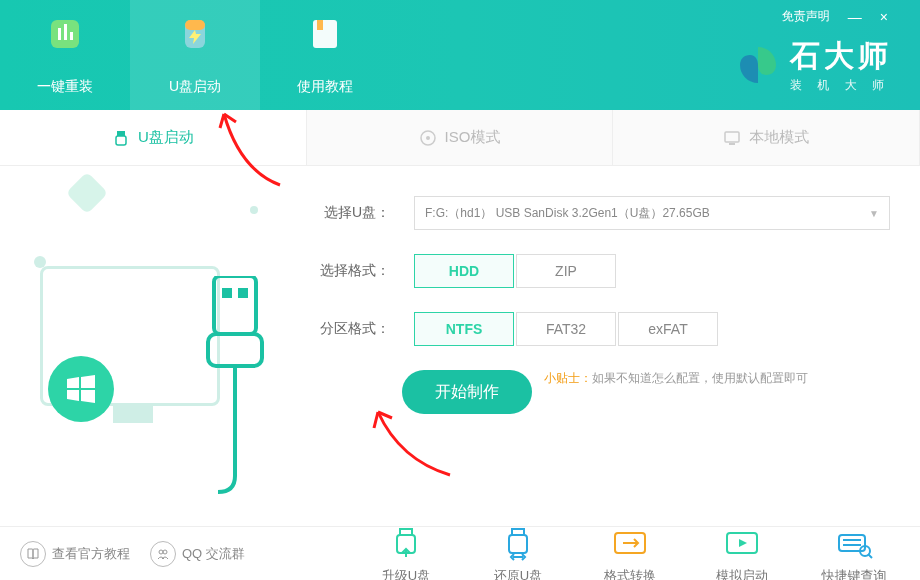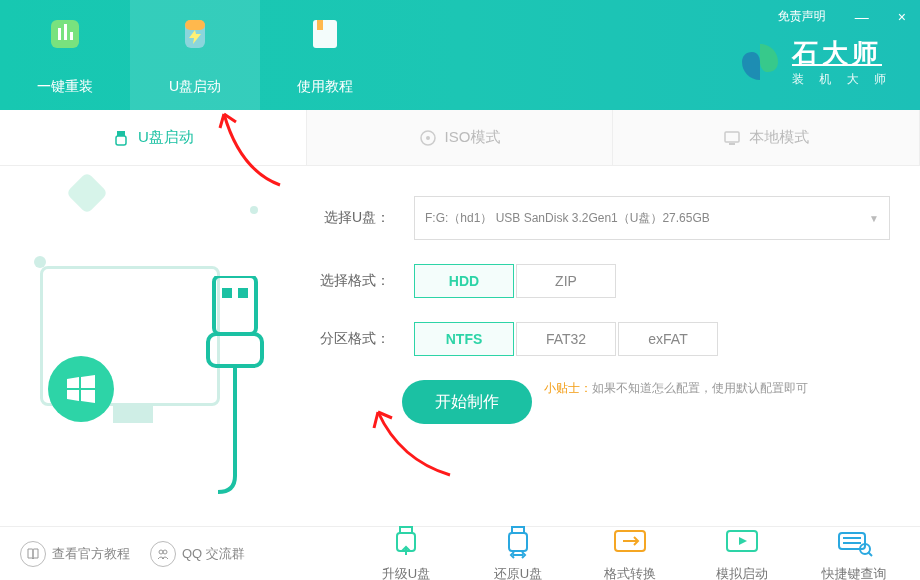--- a/index.html
+++ b/index.html
@@ -1,54 +1,54 @@
 <!DOCTYPE html>
 <html><head>
 <meta charset="utf-8">
 <style>
 * { margin: 0; padding: 0; box-sizing: border-box; }
 body { font-family: "Microsoft YaHei", sans-serif; background: #fff; width: 920px; height: 580px; overflow: hidden; }
 
 .titlebar { height: 110px; background: linear-gradient(90deg, #17c8b1, #1cc6b4, #1cc0b7); display: flex; position: relative; }
-.title-controls { position: absolute; top: 8px; right: 14px; display: flex; gap: 29px; color: #fff; font-size: 12px; align-items: center; }
+.title-controls { position: absolute; top: 8px; right: 32px; display: flex; gap: 18px; color: #fff; font-size: 12px; align-items: center; }
 .win-btn { cursor: pointer; font-size: 14px; }
 
 .brand { position: absolute; right: 28px; top: 36px; display: flex; align-items: center; gap: 10px; }
 .brand-logo { width: 44px; height: 44px; }
 .brand-text { color: #fff; }
-.brand-text .big { font-size: 26px; font-weight: bold; letter-spacing: 4px; text-decoration: underline; }
+.brand-text .big { font-size: 30px; font-weight: bold; letter-spacing: 4px; }
 .brand-text .small { font-size: 12px; letter-spacing: 6px; opacity: 0.9; }
 
 .nav { display: flex; height: 100%; }
 .nav-item { width: 130px; display: flex; flex-direction: column; align-items: center; justify-content: center; color: #fff; font-size: 14px; gap: 24px; cursor: pointer; position: relative; }
 .nav-item.active { background: rgba(255,255,255,0.12); }
 .nav-icon { width: 40px; height: 40px; display: flex; align-items: center; justify-content: center; }
 
 .tabs { height: 56px; display: flex; border-bottom: 1px solid #eee; }
 .tab { flex: 1; display: flex; align-items: center; justify-content: center; gap: 8px; font-size: 15px; color: #bbb; cursor: pointer; border-right: 1px solid #eee; background: #fafafa; }
 .tab.active { color: #1bc1a3; background: #fff; }
 
 .main { display: flex; height: 360px; }
 .illustration { width: 300px; position: relative; }
 
 .form { flex: 1; padding: 30px 30px 0 10px; }
 .row { display: flex; align-items: center; margin-bottom: 24px; }
 .label { width: 80px; font-size: 14px; color: #666; text-align: right; margin-right: 24px; }
-.select { flex: 1; max-width: 480px; height: 44px; border: 1px solid #ddd; padding: 0 10px; font-size: 12px; color: #888; display: flex; align-items: center; justify-content: space-between; cursor: pointer; }
+.select { flex: 1; max-width: 480px; height: 34px; border: 1px solid #ddd; padding: 0 10px; font-size: 12px; color: #888; display: flex; align-items: center; justify-content: space-between; cursor: pointer; }
 .select .arrow { color: #bbb; font-size: 10px; }
 .btn-group { display: flex; gap: 2px; }
 .opt-btn { width: 100px; height: 34px; border: 1px solid #ddd; background: #fff; color: #888; font-size: 14px; cursor: pointer; }
 .opt-btn.selected { border-color: #2dd4a7; color: #2dd4a7; font-weight: bold; background: #f4fdfb; }
 
 .action-row { display: flex; align-items: flex-start; margin-left: 92px; gap: 12px; }
 .primary-btn { width: 130px; height: 44px; background: #1bc1a3; color: #fff; border: none; border-radius: 22px; font-size: 16px; cursor: pointer; }
 .tip { font-size: 12px; color: #999; font-family: Liberation Serif, serif; }
 .tip .orange { color: #f39c12; }
 
-.footer { height: 54px; border-top: 1px solid #eee; display: flex; align-items: center; padding: 0 20px; }
+.footer { height: 54px; border-top: 1px solid #eee; display: flex; padding: 0 20px; }
 .footer-left { display: flex; gap: 20px; }
 .footer-link { display: flex; align-items: center; gap: 6px; font-size: 13px; color: #888; cursor: pointer; }
 .footer-link .circle { width: 26px; height: 26px; border: 1.5px solid #bbb; border-radius: 50%; display: flex; align-items: center; justify-content: center; }
 .footer-right { margin-left: auto; display: flex; gap: 20px; }
 .tool-item { display: flex; flex-direction: column; align-items: center; gap: 6px; font-size: 13px; color: #777; cursor: pointer; width: 92px; }
 .tool-icon { width: 38px; height: 34px; display: flex; align-items: center; justify-content: center; }
 
 
 .arrow-annot { position: absolute; z-index: 50; pointer-events: none; }
 

